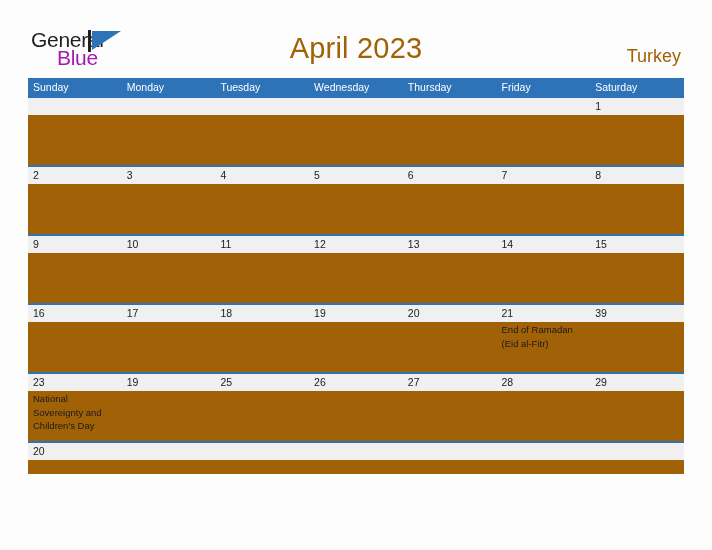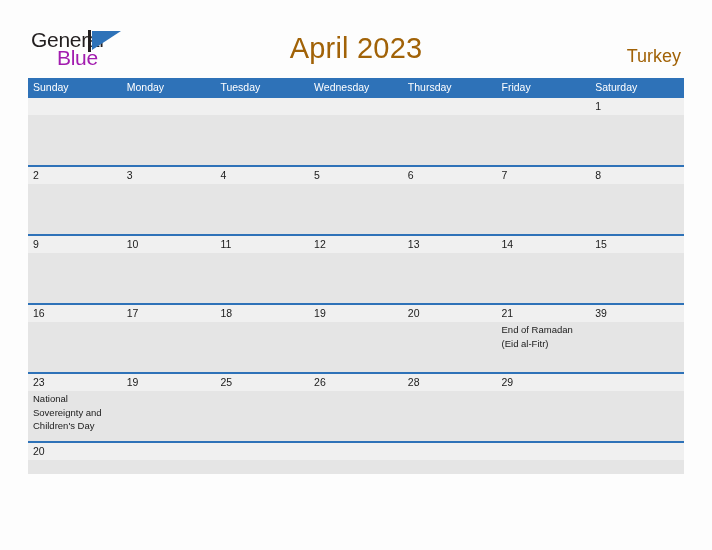--- a/index.html
+++ b/index.html
@@ -144,21 +144,21 @@
     font-size: 10.5px;
     color: #1a1a1a;
     padding-left: 5px;
     line-height: 17px;
     white-space: nowrap;
   }
 
   .week-body {
     display: flex;
     width: 656px;
-    background: #e5e5e5;
+    background: #a16207;
   }
   .event-box {
     padding: 1px 5px 0 5px;
     font-size: 9.5px;
     line-height: 13.5px;
     color: #1a1a1a;
     word-wrap: break-word;
   }
 
   .h-tall  { height: 50px; }
@@ -358,20 +358,23 @@
         <div class="cal-cell">
             <div class="date-num">19</div>
           </div>
         <div class="cal-cell">
             <div class="date-num">25</div>
           </div>
         <div class="cal-cell">
             <div class="date-num">26</div>
           </div>
         <div class="cal-cell">
+            <div class="date-num">27</div>
+          </div>
+        <div class="cal-cell">
             <div class="date-num">28</div>
           </div>
         <div class="cal-cell">
             <div class="date-num">29</div>
           </div>
       </div>
       <div class="week-body h-tall">
         <div class="cal-cell event-box">National Sovereignty and Children's Day</div>
         <div class="cal-cell event-box"></div>
         <div class="cal-cell event-box"></div>

